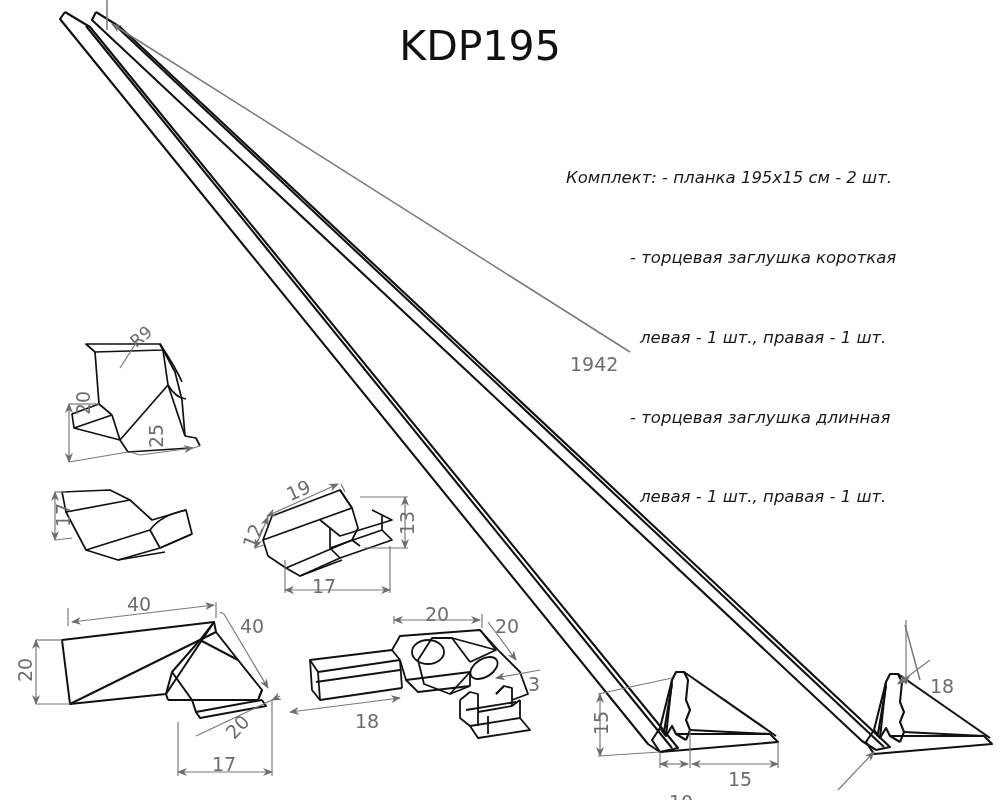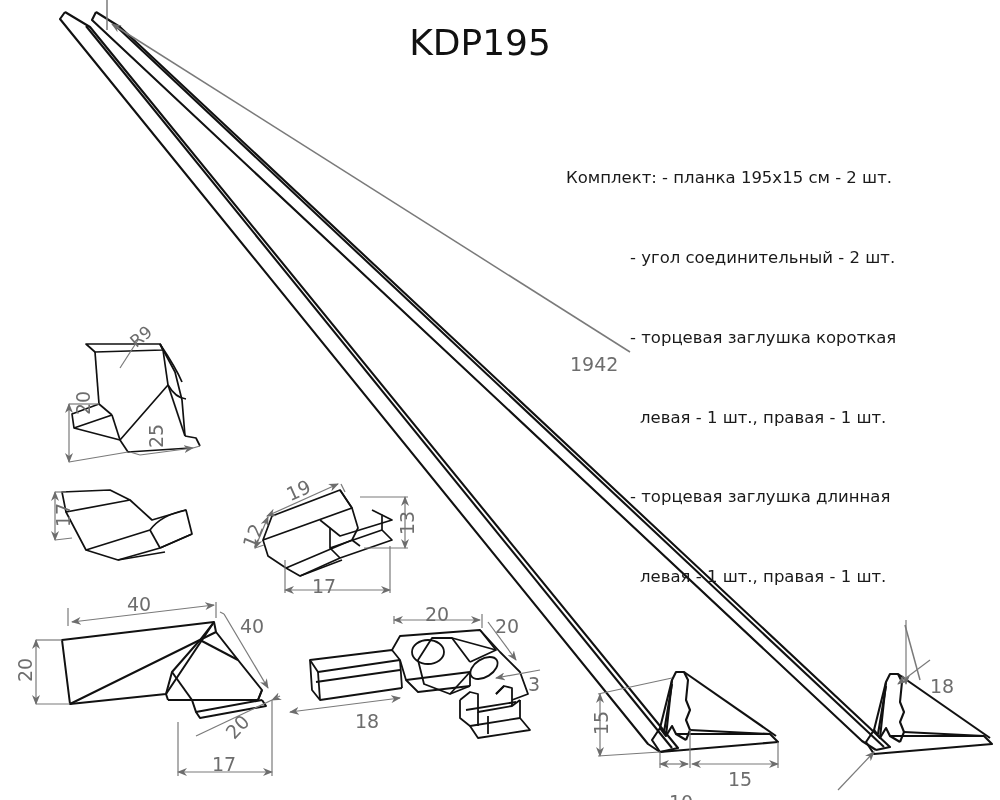--- a/index.html
+++ b/index.html
@@ -24,38 +24,38 @@
     top: 0;
     width: 1000px;
     height: 800px;
   }
   .title {
     position: absolute;
     left: 330px;
     top: 22px;
     width: 300px;
     text-align: center;
-    font-size: 36px;
+    font-size: 41px;
     font-weight: 400;
     color: #111111;
     letter-spacing: 0px;
     font-family: "DejaVu Sans", "Liberation Sans", sans-serif;
   }
   .spec {
     position: absolute;
     left: 566px;
     top: 112px;
     width: 420px;
     font-size: 16.5px;
     line-height: 26.6px;
     color: #1a1a1a;
     font-family: "DejaVu Sans", "Liberation Sans", sans-serif;
     white-space: pre;
   }
-  .spec-line { display: block; white-space: pre; }
+  .spec-line { display: block; white-space: pre; font-style: italic; }
   .spec-line.i1 { padding-left: 0px; }
   .spec-line.i2 { padding-left: 64px; }
   .spec-line.i3 { padding-left: 74px; }
 
   .dim {
     position: absolute;
     font-size: 17px;
     color: #6d6d6d;
     font-family: "DejaVu Sans", "Liberation Sans", sans-serif;
     white-space: nowrap;
@@ -257,21 +257,20 @@
       <line x1="906" y1="620" x2="906" y2="684" marker-end="url(#ah)"></line>
       <line x1="930" y1="660" x2="898" y2="684" marker-end="url(#ah)"></line>
       <line x1="838" y1="790" x2="874" y2="752" marker-end="url(#ah)"></line>
     </g>
   </svg>
 
   <div class="title">KDP195</div>
 
   <div class="spec">
     <span class="spec-line i1">Комплект: - планка 195х15 см - 2 шт.</span>
-    <span class="spec-line i2">- угол соединительный - 2 шт.</span>
     <span class="spec-line i2">- торцевая заглушка короткая</span>
     <span class="spec-line i3">левая - 1 шт., правая - 1 шт.</span>
     <span class="spec-line i2">- торцевая заглушка длинная</span>
     <span class="spec-line i3">левая - 1 шт., правая - 1 шт.</span>
     
   </div>
 
   <div class="dim big" style="left:570px; top:353px;">1942</div>
 
   <div class="dim" style="left:126px; top:336px; transform:rotate(-40deg); transform-origin:left top;">R9</div>

